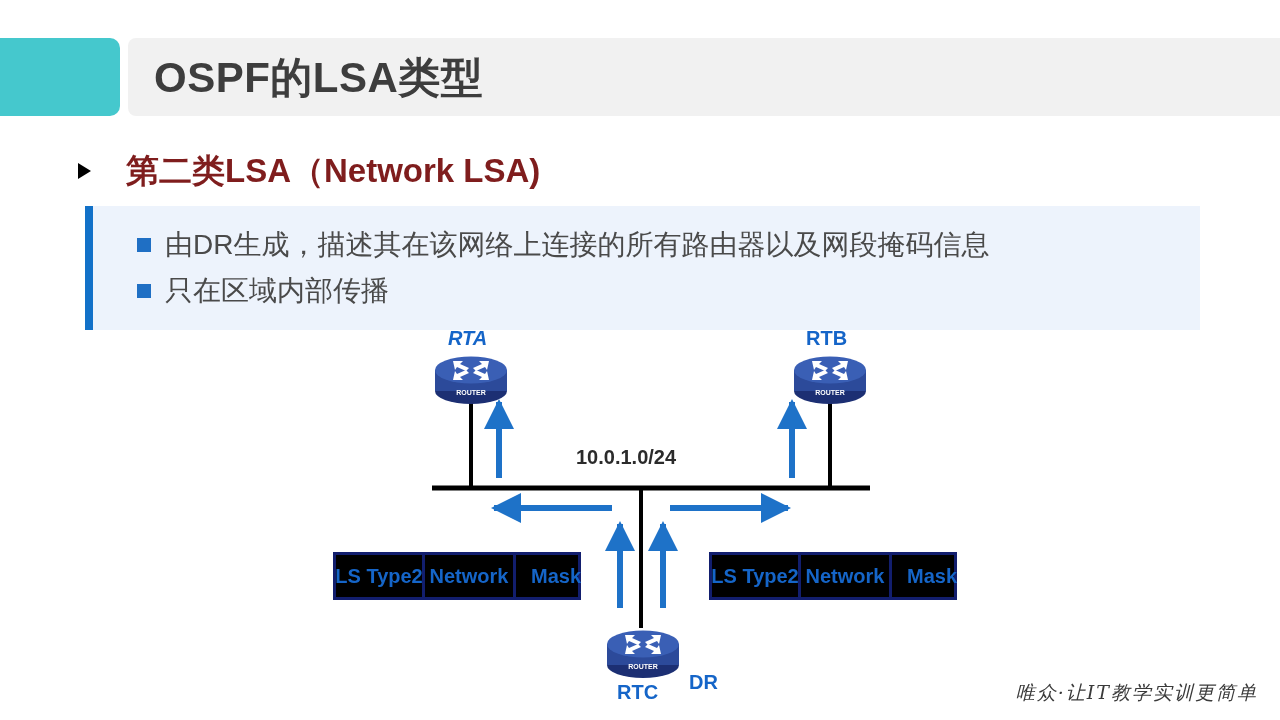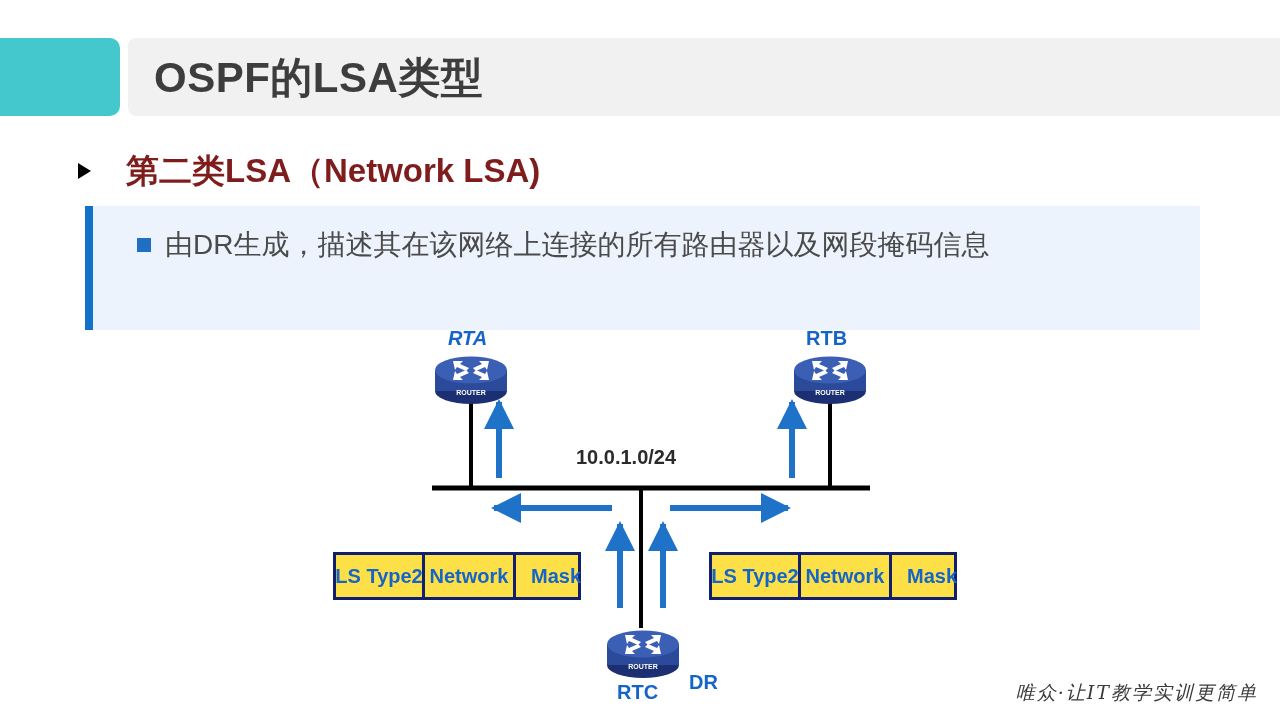--- a/index.html
+++ b/index.html
@@ -151,21 +151,21 @@
 
   
   .lsa-group {
     position: absolute;
     display: flex;
     height: 48px;
   }
   .lsa-cell {
     border: 3px solid #121e6e;
     box-sizing: border-box;
-    background: #fde047;
+    background: #000000;
     color: #1565c8;
     font-size: 20px;
     font-weight: bold;
     display: flex;
     align-items: center;
     justify-content: center;
     margin-right: -3px;
     white-space: nowrap;
   }
   .lsa-cell:last-child { margin-right: 12px; padding-left: 18px; }
@@ -198,20 +198,24 @@
   <div class="subtitle-row">
     <span class="subtitle-bullet"></span>
     <span class="subtitle-text">第二类LSA（Network LSA)</span>
   </div>
 
   <div class="body-box">
     <div class="body-list">
       <div class="body-item">
         <span class="body-sq"></span>
         <span class="body-text">由DR生成，描述其在该网络上连接的所有路由器以及网段掩码信息</span>
+      </div>
+      <div class="body-item">
+        <span class="body-sq"></span>
+        <span class="body-text">只在区域内部传播</span>
       </div>
     </div>
   </div>
 
   <svg class="diagram" viewBox="0 0 1280 720" width="1280" height="720">
     <defs>
       <marker id="arrBlue" viewBox="0 0 10 10" refX="9" refY="5" markerWidth="5" markerHeight="5" orient="auto-start-reverse">
         <path d="M 0 0 L 10 5 L 0 10 z" fill="#1e72c8"></path>
       </marker>
     </defs>

